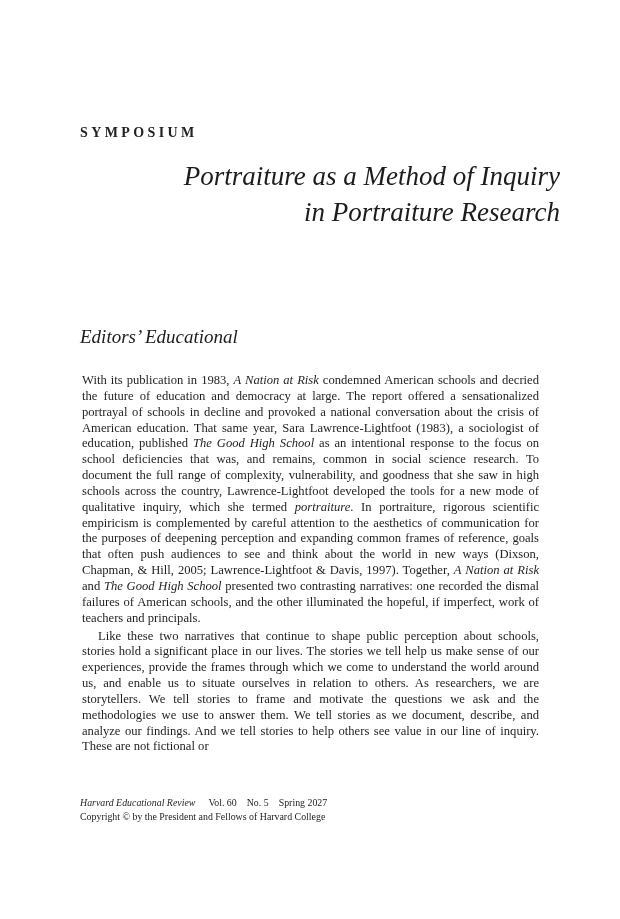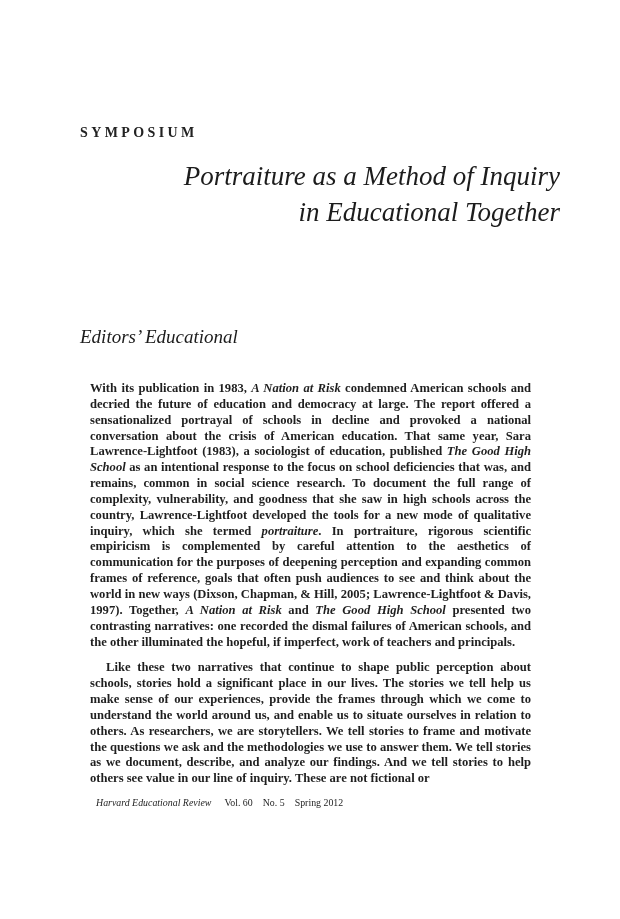--- a/index.html
+++ b/index.html
@@ -54,39 +54,37 @@
     position: absolute;
     left: 80px;
     top: 371px;
     width: 461px;
     font-size: 12.6px;
     line-height: 15.85px;
     text-align: justify;
     color: #1f1f1f;
   }
   .article-body p {
-    margin: 10px;
-    font-weight: bold;
+    margin: 2px;
   }
   .article-body p.indent {
     text-indent: 16px;
   }
   .page-footer {
     position: absolute;
     left: 80px;
     top: 796px;
     width: 461px;
     font-size: 9.9px;
     line-height: 13.5px;
     color: #242424;
   }
   .footer-line1 {
     display: flex;
     align-items: baseline;
-    margin-left: 16px;
   }
   .footer-journal { font-style: italic; }
   .footer-vol    { margin-left: 13px; }
   .footer-no     { margin-left: 10px; }
   .footer-season { margin-left: 10px; }
   .folio {
     position: absolute;
     left: 80px;
     top: 845px;
     width: 461px;
@@ -97,33 +95,34 @@
 </style>
 </head>
 <body>
 
 <div class="page">
 
   <div class="kicker">SYMPOSIUM</div>
 
   <h1 class="title">
     <span>Portraiture as a Method of Inquiry</span><br>
-    <span>in Educational Together</span>
+    <span>in Portraiture Research</span>
   </h1>
 
   <h2 class="section-heading">Editors’ Educational</h2>
 
   <div class="article-body">
       <p class=""><span>With its publication in 1983, </span><i>A Nation at Risk</i><span> condemned American schools and decried the future of education and democracy at large. The report offered a sensationalized portrayal of schools in decline and provoked a national conversation about the crisis of American education. That same year, Sara Lawrence-Lightfoot (1983), a sociologist of education, published </span><i>The Good High School</i><span> as an intentional response to the focus on school deficiencies that was, and remains, common in social science research. To document the full range of complexity, vulnerability, and goodness that she saw in high schools across the country, Lawrence-Lightfoot developed the tools for a new mode of qualitative inquiry, which she termed </span><i>portraiture</i><span>. In portraiture, rigorous scientific empiricism is complemented by careful attention to the aesthetics of communication for the purposes of deepening perception and expanding common frames of reference, goals that often push audiences to see and think about the world in new ways (Dixson, Chapman, &amp; Hill, 2005; Lawrence-Lightfoot &amp; Davis, 1997). Together, </span><i>A Nation at Risk</i><span> and </span><i>The Good High School</i><span> presented two contrasting narratives: one recorded the dismal failures of American schools, and the other illuminated the hopeful, if imperfect, work of teachers and principals.</span></p>
       <p class="indent"><span>Like these two narratives that continue to shape public perception about schools, stories hold a significant place in our lives. The stories we tell help us make sense of our experiences, provide the frames through which we come to understand the world around us, and enable us to situate ourselves in relation to others. As researchers, we are storytellers. We tell stories to frame and motivate the questions we ask and the methodologies we use to answer them. We tell stories as we document, describe, and analyze our findings. And we tell stories to help others see value in our line of inquiry. These are not fictional or</span></p>
     </div>
 
   <div class="page-footer">
     <div class="footer-line1">
       <span class="footer-journal">Harvard Educational Review</span>
       <span class="footer-vol">Vol. 60</span>
       <span class="footer-no">No. 5</span>
-      <span class="footer-season">Spring 2012</span>
+      <span class="footer-season">Spring 2027</span>
     </div>
+    <div class="footer-line2">Copyright © by the President and Fellows of Harvard College</div>
   </div>
 
 
 </div>
 
 </body></html>

